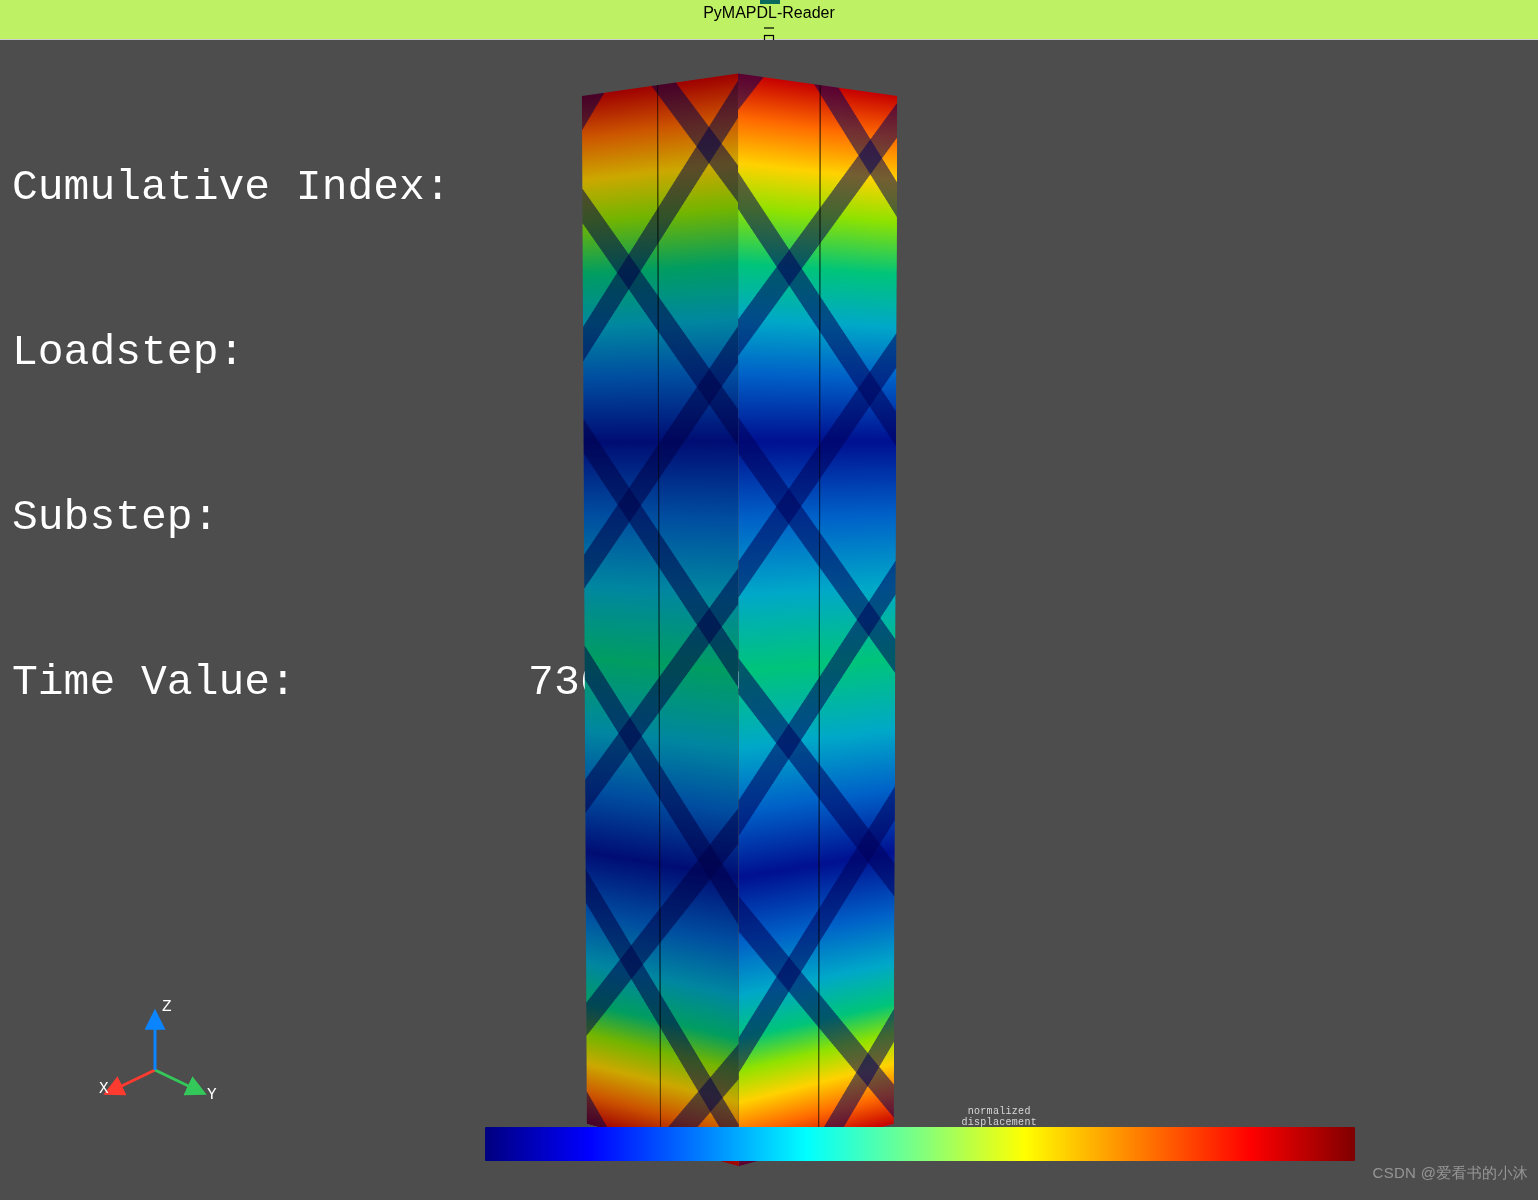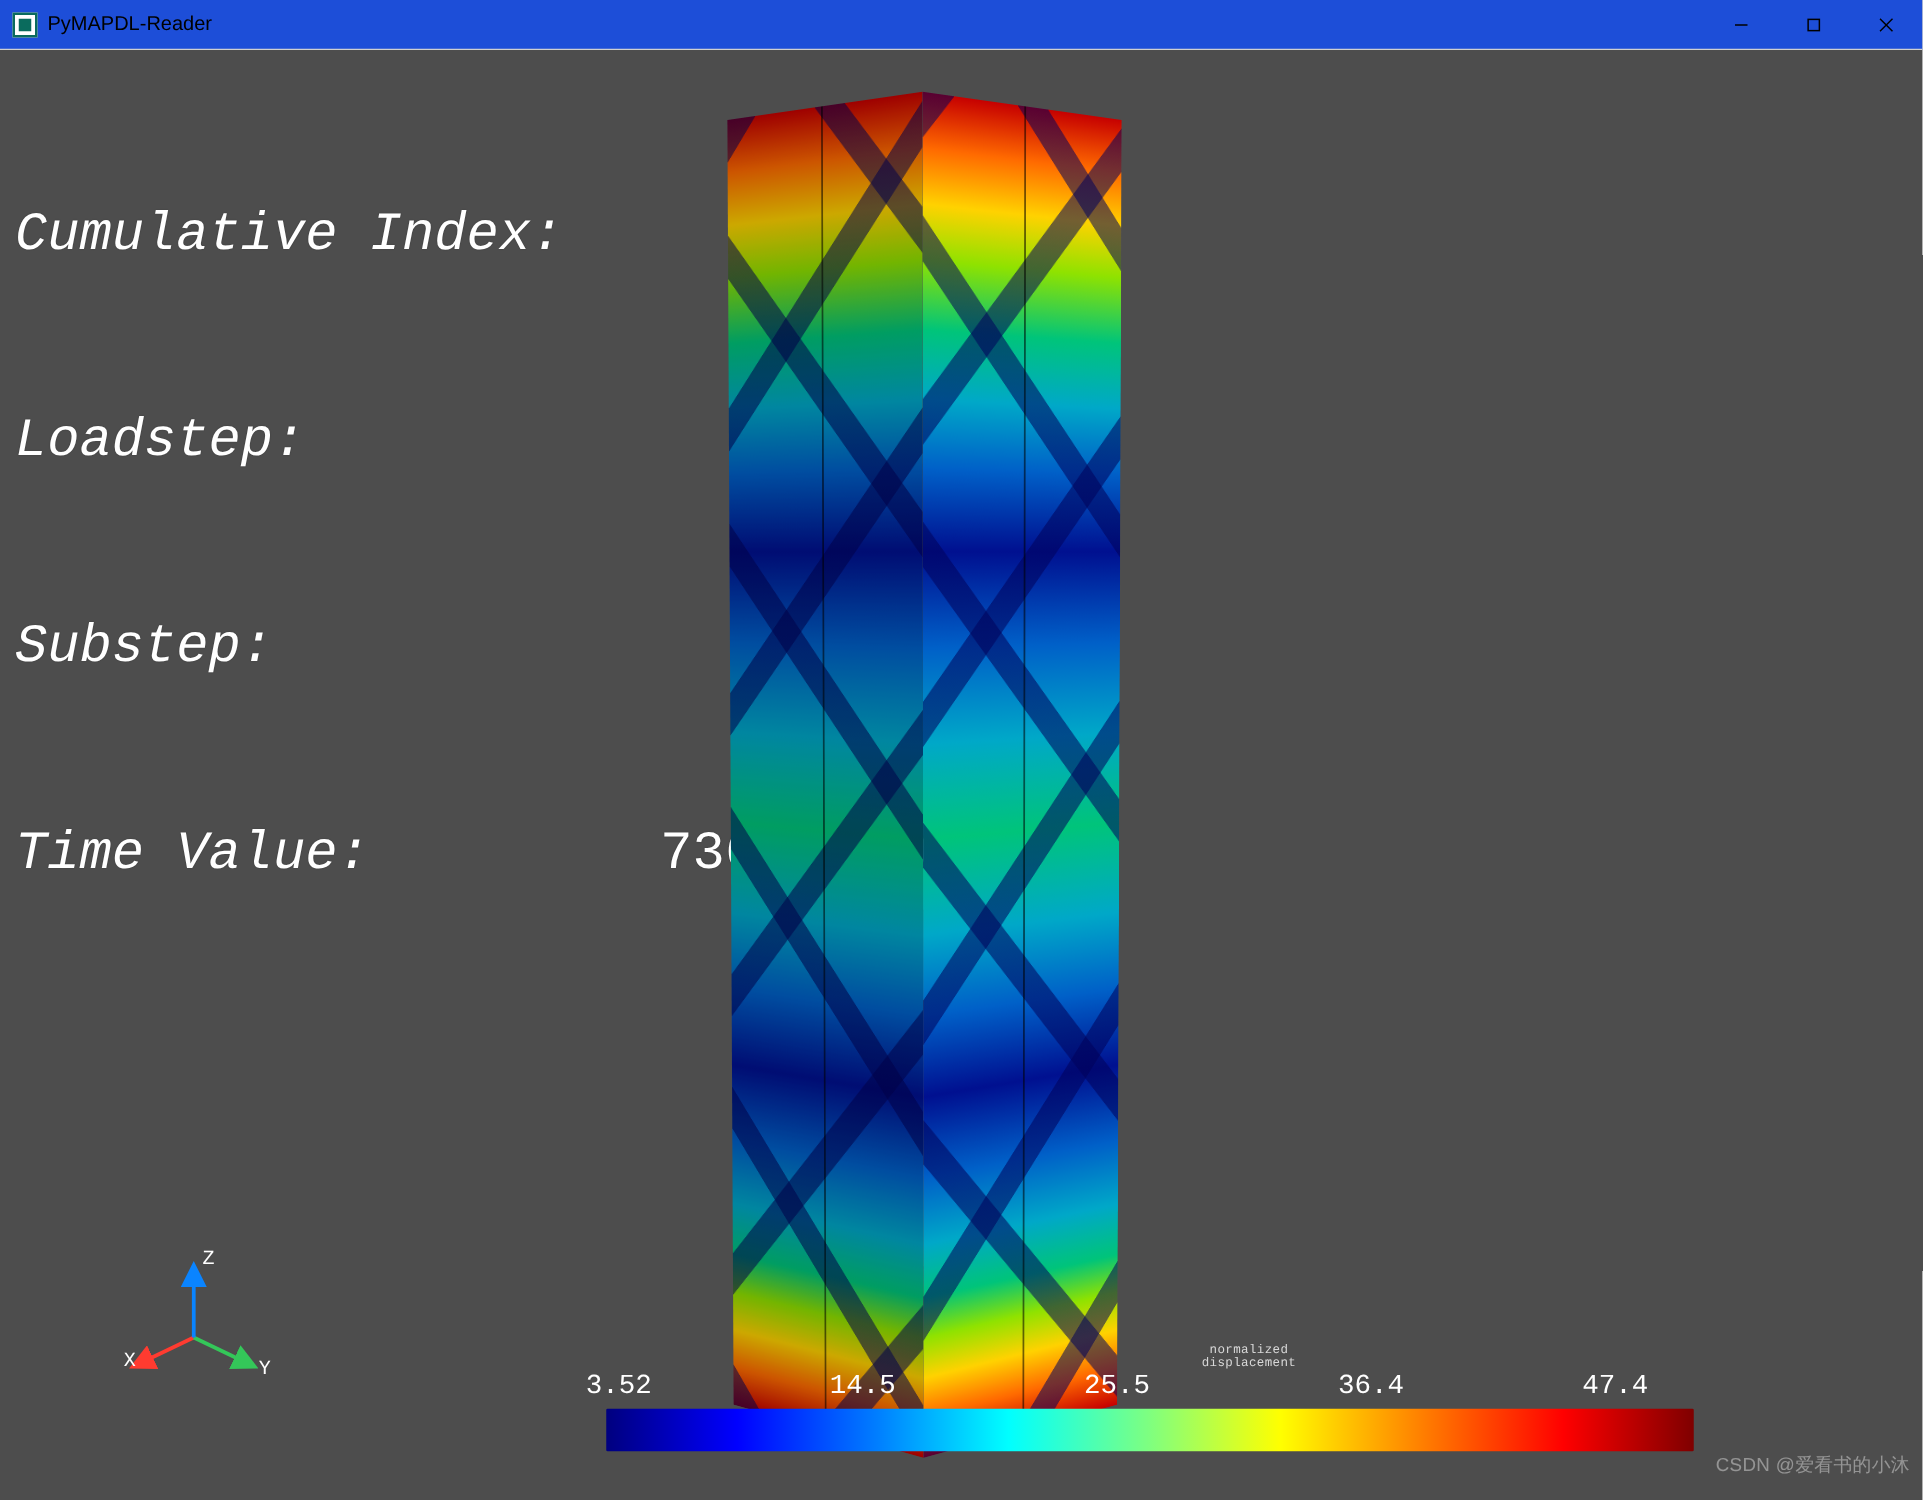--- a/index.html
+++ b/index.html
@@ -2,22 +2,22 @@
 <html><head>
 <meta charset="utf-8">
 <style>
   * { box-sizing: border-box; margin: 0; padding: 0; }
   html, body { width: 1538px; height: 1200px; overflow: hidden; font-family: "Segoe UI", Tahoma, sans-serif; background: #fff; }
 
   
   .titlebar {
     height: 40px; width: 100%;
     display: flex; align-items: center;
-    background: #1d4ed8; border-bottom: 1px solid #d0d0d0;
-    font-size: 16px; color: #000; user-select: none;
+    background: #bef264; border-bottom: 1px solid #d0d0d0;
+    font-size: 16px; color: #000; user-select: none; flex-direction: column;
   }
   .titlebar .app-icon {
     width: 20px; height: 20px; margin: 0 8px 0 10px;
     border: 2px solid #0a6b5d; background: #fff; position: relative;
   }
   .titlebar .app-icon::after {
     content: ""; position: absolute; inset: 3px;
     background: #0a6b5d;
   }
   .titlebar .title { flex: 0 0 auto; }
@@ -39,21 +39,21 @@
 
   
   .info-overlay {
     position: absolute; top: 10px; left: 12px;
     font-family: "Courier New", monospace;
     font-size: 43px; line-height: 1.28;
     color: #ffffff; white-space: pre;
     text-shadow: 0 0 1px rgba(0,0,0,0.4);
   }
   .info-overlay .row { display: block; }
-  .info-overlay .lbl { display: inline-block; font-style: italic; }
+  .info-overlay .lbl { display: inline-block; }
   .info-overlay .val { display: inline-block; }
 
   
   .scene {
     position: absolute; left: 590px; top: 62px;
     width: 350px; height: 1050px;
     perspective: 2600px;
   }
   .column {
     position: absolute; left: 0; top: 0;
@@ -201,24 +201,17 @@
       <text x="4" y="98">X</text>
       <text x="112" y="104">Y</text>
       <text x="67" y="16">Z</text>
     </svg>
   </div>
 
   <div class="scalar-bar">
     <div class="caption">
       <span>normalized</span><br><span>displacement</span>
     </div>
-    <div class="ticks">
-      <span>3.52</span>
-      <span>14.5</span>
-      <span>25.5</span>
-      <span>36.4</span>
-      <span>47.4</span>
-    </div>
     <div class="bar"></div>
   </div>
 
   <div class="watermark">CSDN @爱看书的小沐</div>
 </div>
 
 </body></html>

